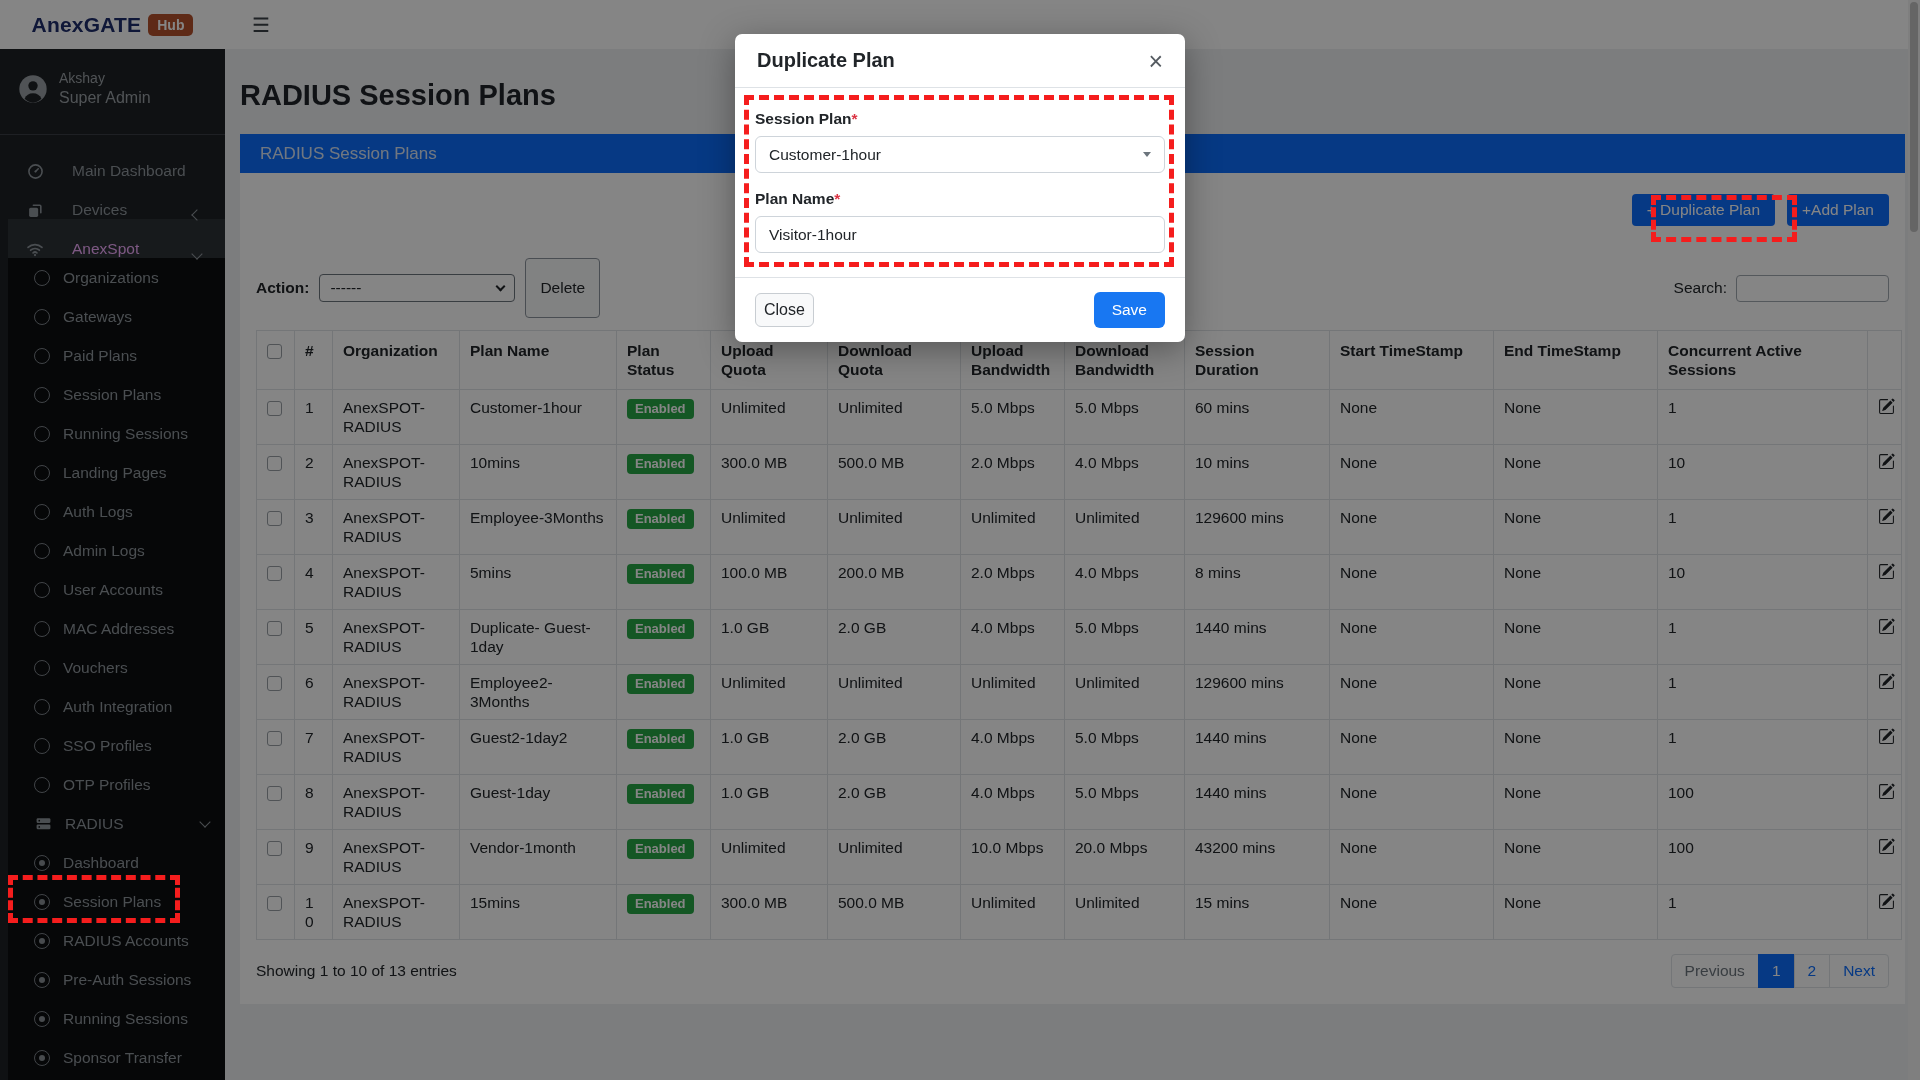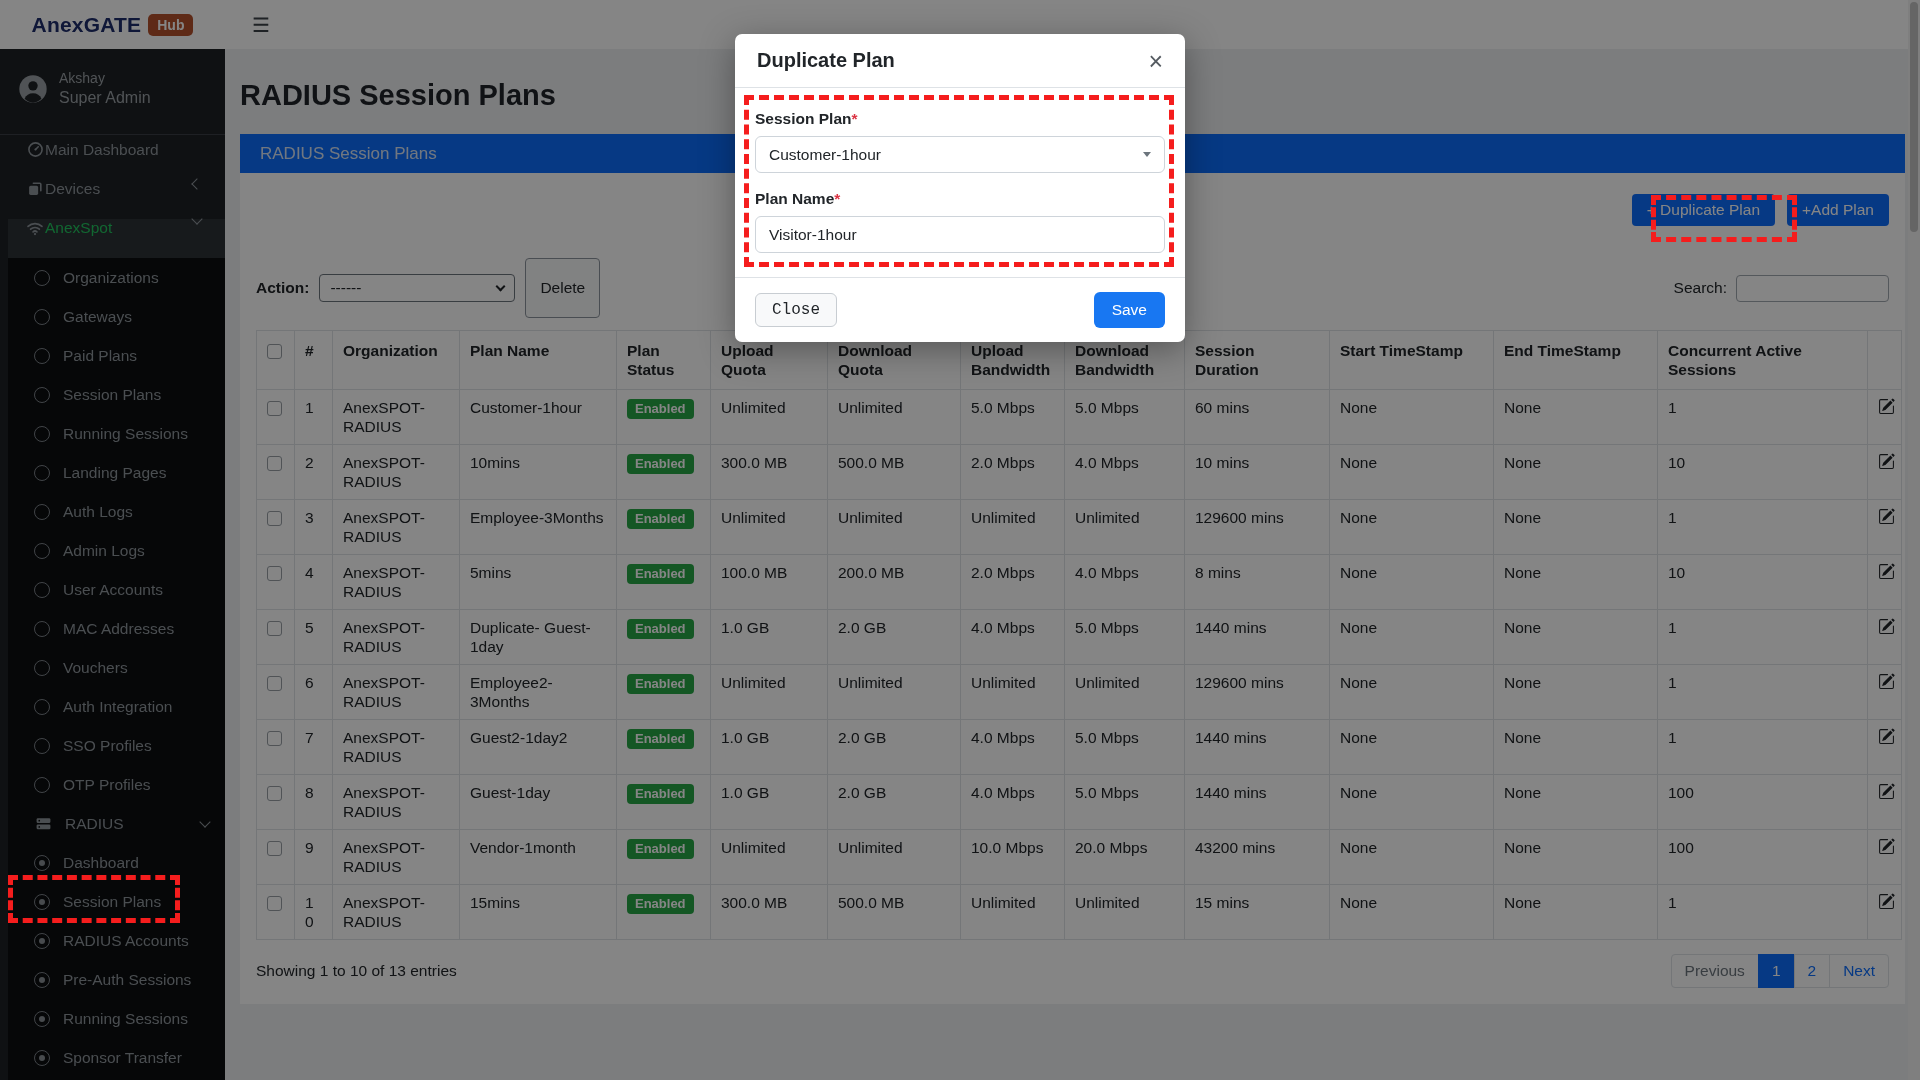--- a/index.html
+++ b/index.html
@@ -8,23 +8,23 @@
   
   .sidebar { position:absolute; left:0; top:0; width:225px; height:1080px; background:#1d2125; z-index:10; }
   .logo-area { height:49px; background:#ffffff; display:flex; align-items:center; justify-content:center; gap:7px; }
   .logo-text { font-size:21px; font-weight:700; color:#1e2d6b; letter-spacing:.2px; }
   .logo-badge { background:#b5512c; color:#fff; font-size:14px; font-weight:700; padding:3px 9px; border-radius:5px; }
   .user-block { display:flex; align-items:center; gap:11px; padding:15px 18px; height:79px; color:#9aa0a5; }
   .user-names { display:flex; flex-direction:column; gap:3px; }
   .user-name { font-size:14px; }
   .user-role { font-size:16px; }
   .side-divider { border:none; border-top:1px solid #3a3f45; margin:6px 0; }
-  .nav-item { height:39px; display:flex; align-items:flex-start; gap:1px; padding:0 24px 0 26px; color:#8f969c; font-size:15.5px; cursor:pointer; }
+  .nav-item { height:39px; display:flex; align-items:flex-end; gap:28px; padding:0 24px 0 26px; color:#8f969c; font-size:15.5px; cursor:pointer; }
   .nav-item .grow { flex:1; }
-  .nav-item.selected { background:#2d3237; color:#22c55e; margin-left:8px; }
+  .nav-item.selected { background:#2d3237; color:#f0abfc; margin-left:8px; }
   .subnav { margin-left:8px; background:#0c0e10; padding-bottom:0; }
   .sub-item { height:39px; display:flex; align-items:center; gap:13px; padding-left:26px; color:#8f969c; font-size:15.5px; cursor:pointer; }
   .o-icon { width:16px; height:16px; border:1.6px solid #7d838a; border-radius:50%; flex:none; }
   .od-icon { width:16px; height:16px; border:1.6px solid #7d838a; border-radius:50%; flex:none; position:relative; }
   .od-icon::after { content:""; position:absolute; left:50%; top:50%; width:6px; height:6px; margin:-3px 0 0 -3px; border-radius:50%; background:#8a9096; }
   .icon16 { width:18px; display:flex; justify-content:center; flex:none; color:#8f969c; }
   .chev { width:8px; height:8px; border-right:1.8px solid #8f969c; border-bottom:1.8px solid #8f969c; flex:none; }
   .chev.down { transform:rotate(45deg); margin-top:-4px; }
   .chev.left { transform:rotate(135deg); }
 
@@ -85,21 +85,21 @@
   .modal-title { font-size:20px; font-weight:600; color:#212529; }
   .modal-close { font-size:25px; line-height:20px; color:#555b61; cursor:pointer; background:none; border:none; font-family:inherit; }
   .modal-body { padding:22px 20px 24px 20px; }
   .field-label { font-size:15.5px; font-weight:700; color:#212529; margin-bottom:8px; }
   .req { color:#dc3545; }
   .modal-select { height:37px; border:1px solid #ced4da; border-radius:6px; display:flex; align-items:center; justify-content:space-between; padding:0 13px; font-size:15.5px; color:#212529; cursor:pointer; background:#fff; }
   .caret-sm { width:0; height:0; border-left:4px solid transparent; border-right:4px solid transparent; border-top:5px solid #6c757d; }
   .modal-input { width:100%; height:37px; border:1px solid #ced4da; border-radius:6px; padding:0 13px; font-size:15.5px; color:#212529; font-family:inherit; }
   .field-gap { height:17px; }
   .modal-footer { display:flex; justify-content:space-between; align-items:center; padding:14px 20px; border-top:1px solid #dee2e6; }
-  .btn-close-modal { background:#f8f9fa; border:1px solid #c8cdd2; border-radius:6px; font-size:16px; color:#212529; padding:7px 16px; cursor:pointer; font-family:Liberation Mono, monospace; }
+  .btn-close-modal { background:#f8f9fa; border:1px solid #c8cdd2; border-radius:6px; font-size:16px; color:#212529; padding:7px 8px; cursor:pointer; font-family:Liberation Sans, sans-serif; }
   .btn-save { background:#1877f2; border:none; border-radius:6px; font-size:15.5px; font-weight:400; color:#fff; padding:9px 18px; cursor:pointer; font-family:inherit; }
 
   
   .anno { position:absolute; border:5px dashed #f51d1d; z-index:120; pointer-events:none; }
   .anno-modal-fields { left:744px; top:95px; width:430px; height:172px; }
   .anno-duplicate-btn { left:1651px; top:195px; width:146px; height:47px; }
   .anno-sidebar-item { left:8px; top:875px; width:172px; height:48px; }
 </style>
 </head>
 <body>

